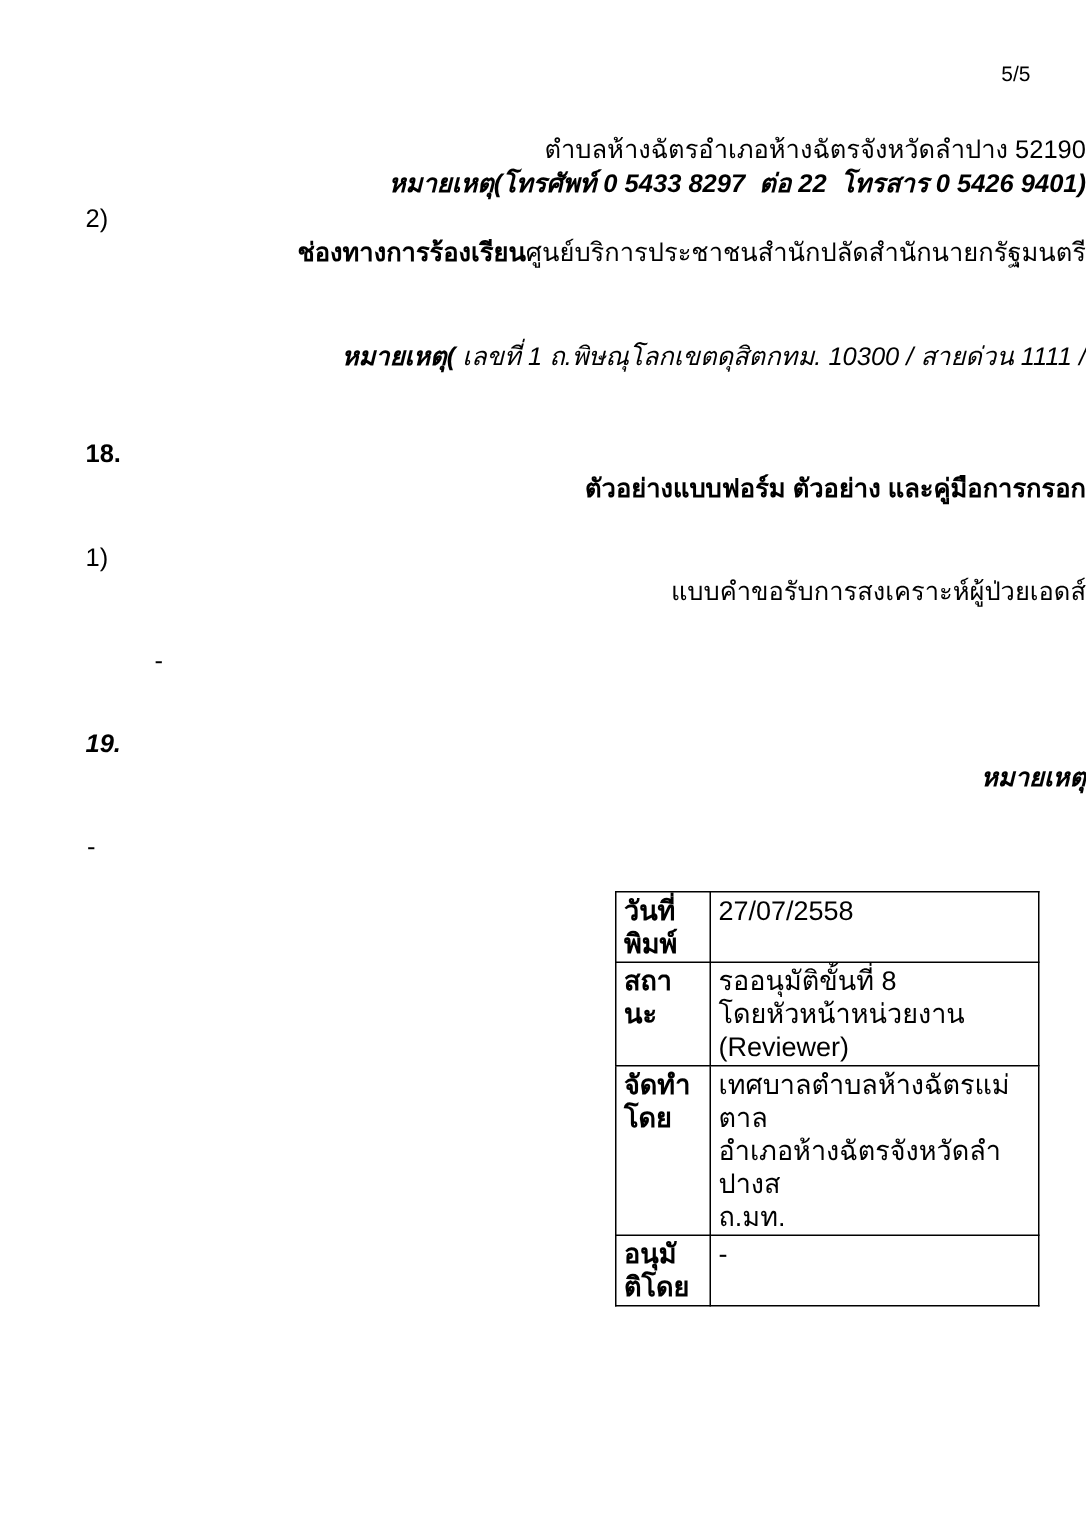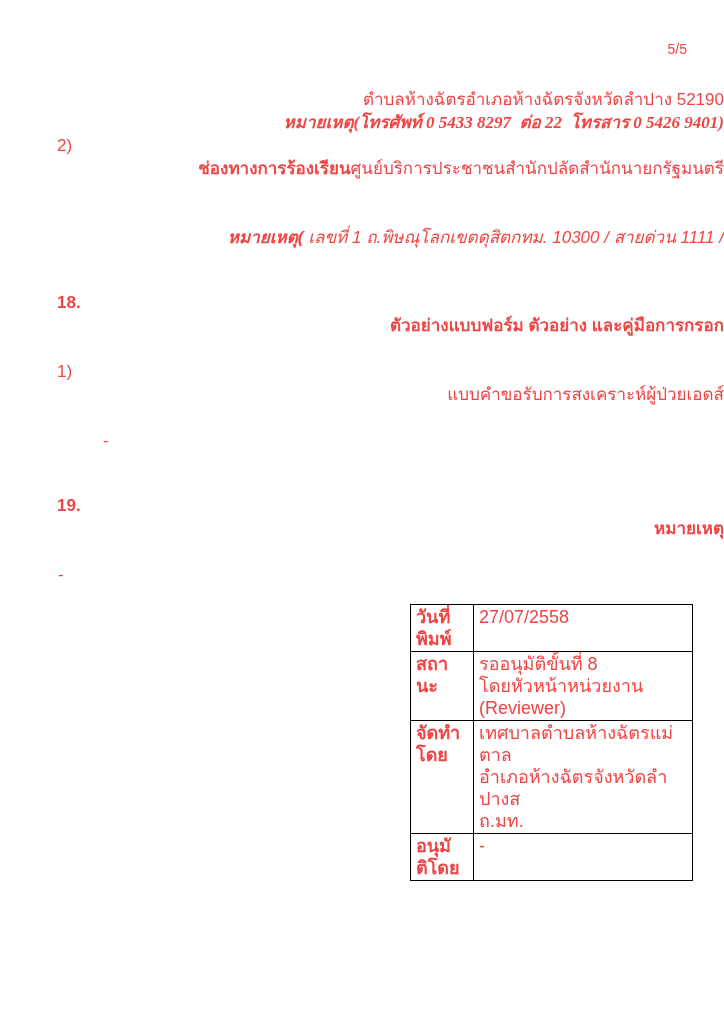--- a/index.html
+++ b/index.html
@@ -3,21 +3,21 @@
 <meta charset="utf-8">
 <style>
   html, body { margin: 0; padding: 0; background: #888; }
   .page {
     position: relative;
     width: 724px;
     height: 1024px;
     margin: 0 auto;
     background: #ffffff;
     font-family: "Liberation Sans", "DejaVu Sans", sans-serif;
-    color: #ef4444;
+    color: #000000;
     overflow: hidden;
   }
   .page-number {
     position: absolute;
     top: 42px;
     right: 37px;
     font-size: 14px;
     line-height: 14px;
   }
   .content {
@@ -34,25 +34,25 @@
   }
   .indent { padding-left: 97px; text-align: right; }
   .num {
     position: absolute;
     left: 57px;
     top: 0;
     white-space: nowrap;
   }
   .bold { font-weight: bold; }
   .italic { font-style: italic; }
-  .bold-italic { font-weight: bold; font-style: italic; font-family: Liberation Serif, serif; }
+  .bold-italic { font-weight: bold; font-style: italic; }
   .dash-sub { padding-left: 103px; }
   .dash-left { padding-left: 58px; }
   .gap-18 { margin-top: 19px; }
-  .gap-19 { margin-top: 42px; }
+  .gap-19 { margin-top: 32px; font-style: italic; }
   .info-table {
     margin: 18px 0 0 410px;
     width: 283px;
     border-collapse: collapse;
     table-layout: fixed;
   }
   .info-table td {
     border: 1px solid #000000;
     vertical-align: top;
     font-size: 18px;

